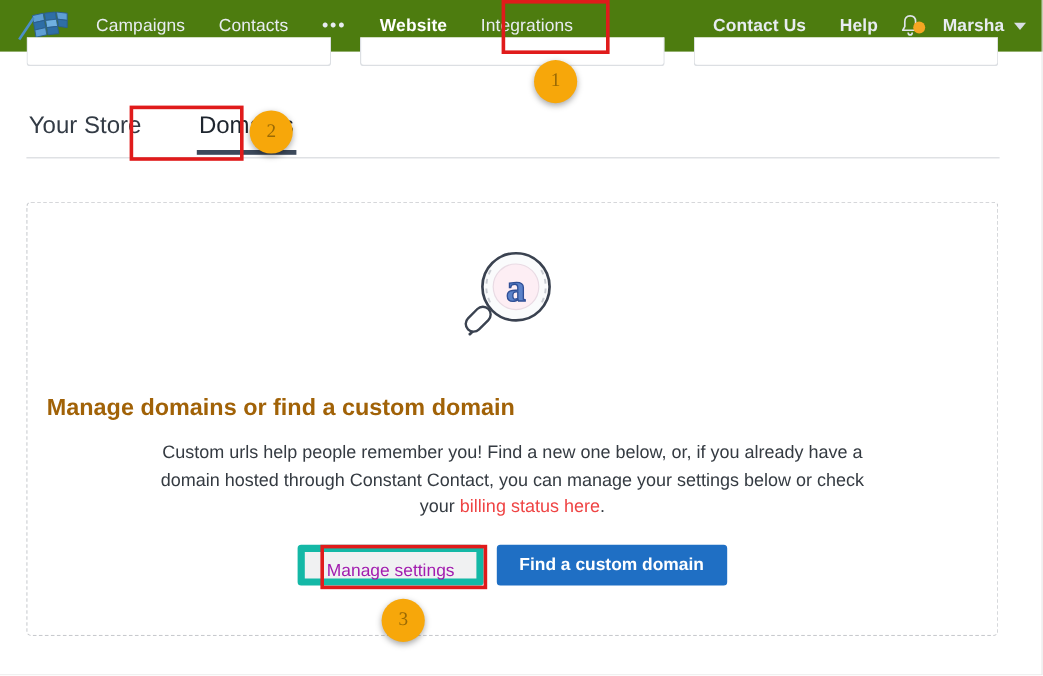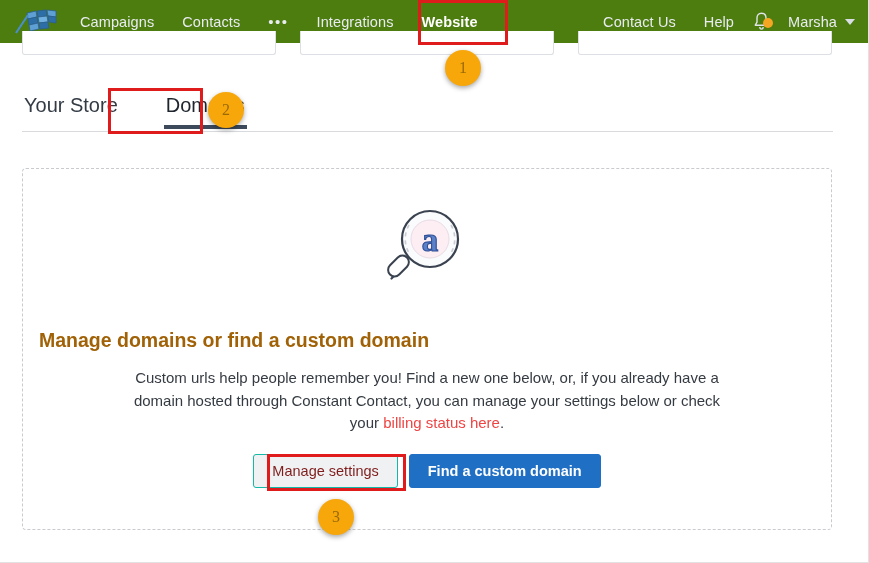--- a/index.html
+++ b/index.html
@@ -37,21 +37,21 @@
     letter-spacing: .1px;
     padding: 0 14px;
     white-space: nowrap;
   }
   .nav-item.active { color: #ffffff; font-weight: bold; }
   .nav-item.active .nav-underline {
     position: absolute; left: 6px; right: 6px; bottom: 3px;
     height: 5px; background: #7fb0d8; border-radius: 1px;
   }
   .nav-dots { letter-spacing: 1.5px; font-size: 15px; }
-  .nav-right { margin-left: auto; display: flex; align-items: center; height: 43px; }
+  .nav-right { margin-left: auto; display: flex; align-items: center; height: 43px; font-weight: bold; }
   .bell-wrap { position: relative; width: 26px; height: 43px;
                display: flex; align-items: center; justify-content: center; }
   .bell-dot {
     position: absolute; right: 1px; top: 18px;
     width: 10px; height: 10px; border-radius: 50%;
     background: #f5a623;
   }
   .caret {
     display: inline-block; margin-left: 8px;
     width: 0; height: 0;
@@ -137,22 +137,22 @@
   }
   .btn {
     font-family: "Liberation Sans", sans-serif;
     font-size: 14.5px;
     border-radius: 3px;
     cursor: pointer;
     white-space: nowrap;
   }
   .btn-secondary {
     background: #f0f1f2;
-    border: 1px solid #14b8a6;
-    color: #7f1d1d;
+    border: 6px solid #14b8a6;
+    color: #a21caf;
     padding: 8px 18px;
     height: 34px;
   }
   .btn-primary {
     background: #1f6fc4;
     border: 1px solid #1f6fc4;
     color: #ffffff;
     font-weight: bold;
     padding: 8px 18px;
     height: 34px;
@@ -222,27 +222,27 @@
     </div>
 
     <div class="nav-item">
       <span>Contacts</span>
     </div>
 
     <div class="nav-item nav-dots">
       <span>•••</span>
     </div>
 
-    <div class="nav-item">
-      <span>Integrations</span>
-    </div>
-
     <div class="nav-item active">
       <span>Website</span>
       <span class="nav-underline"></span>
+    </div>
+
+    <div class="nav-item">
+      <span>Integrations</span>
     </div>
 
     <div class="nav-right">
       <div class="nav-item">
         <span>Contact Us</span>
       </div>
       <div class="nav-item">
         <span>Help</span>
       </div>
 

